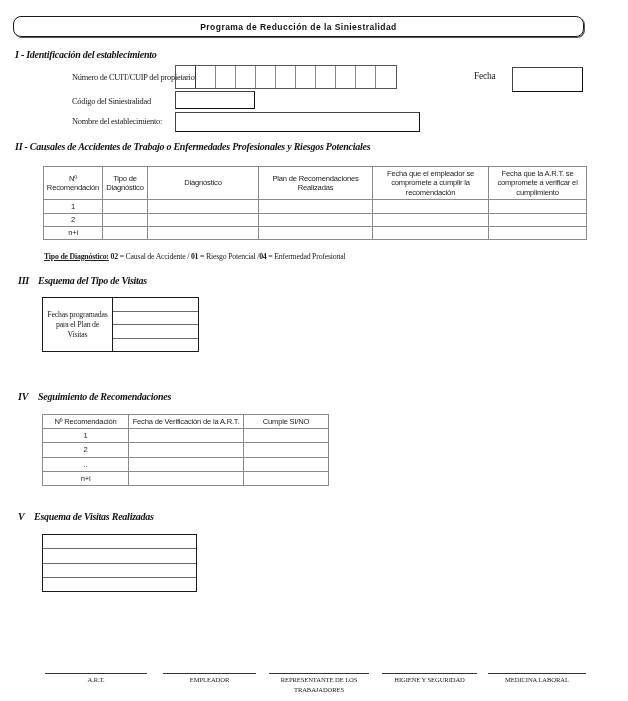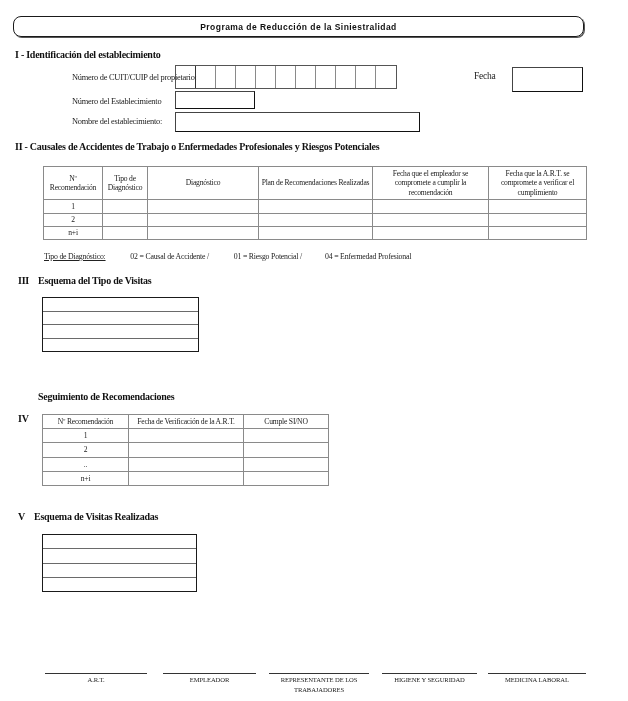--- a/index.html
+++ b/index.html
@@ -13,50 +13,50 @@
       left: 13px; top: 16px; width: 569px; height: 19px;
       border: 1.5px solid #1a1a1a; border-radius: 8px;
       display: flex; align-items: center; justify-content: center;
       box-shadow: 1px 1px 0 #555;
     }
     .title-text {
       font-family: "Liberation Sans", sans-serif; font-weight: bold;
       font-size: 8.5px; letter-spacing: 0.45px; color: #111;
     }
     .section-heading {
-      font-family: "Liberation Serif", serif; font-weight: bold; 
+      font-family: "Liberation Serif", serif; font-weight: bold; font-style: italic;
       font-size: 10px; letter-spacing: -0.25px; white-space: nowrap; color: #111;
     }
     .label {
       font-size: 8.4px; letter-spacing: -0.25px; white-space: nowrap; color: #222; margin-left: 28px;
     }
     .cuit-boxes {
       left: 175px; top: 65px; height: 22px; display: flex;
       border: 1px solid #555;
     }
     .cuit-box { width: 20px; height: 22px; border-right: 1px solid #8a8a8a; box-sizing: border-box; }
     .cuit-box:last-child { border-right: none; }
     .cuit-box:first-child { border-right-color: #333; }
     .field-box { border: 1px solid #444; box-sizing: border-box; background: #fff; }
     .field-box.dark { border-right: 1.5px solid #111; border-bottom: 1.5px solid #111; }
 
     table.grid {
       position: absolute; border-collapse: collapse; table-layout: fixed;
       border: 1.5px solid #1a1a1a;
-      font-family: Liberation Serif, serif; color: #222;
+      font-family: Liberation Sans, sans-serif; color: #222;
     }
     table.grid td, table.grid th {
       border: 1px solid #8a8a8a; padding: 0 2px; text-align: center;
       font-weight: normal; font-size: 7.6px; line-height: 9.5px; overflow: hidden;
       letter-spacing: -0.2px;
     }
     table.grid th { vertical-align: middle; }
     .legend { font-size: 7.8px; letter-spacing: -0.2px; white-space: nowrap; color: #222; }
-    .legend .u { text-decoration: underline; }
-    .legend b { font-weight: normal; margin-left: 23px; }
+    .legend .u { text-decoration: underline; font-weight: bold; }
+    .legend b { font-weight: bold; }
 
     .scheme {
       position: absolute; display: flex; border: 1.5px solid #1a1a1a; box-sizing: border-box;
     }
     .scheme-label {
       width: 70px; border-right: 1.5px solid #1a1a1a; display: flex; align-items: center;
       justify-content: center; text-align: center; font-size: 7.8px; line-height: 10px;
       letter-spacing: -0.2px; color: #222; padding: 0 3px; box-sizing: border-box;
     }
     .scheme-rows { flex: 1; display: flex; flex-direction: column; }
@@ -89,21 +89,21 @@
   <div class="cuit-box"></div>
   <div class="cuit-box"></div>
   <div class="cuit-box"></div>
   <div class="cuit-box"></div>
   <div class="cuit-box"></div>
 </div>
 
 <div class="abs label" style="left:446px; top:71px; font-size:9.5px;">Fecha</div>
 <div class="abs field-box dark" style="left:512px; top:67px; width:71px; height:25px;"></div>
 
-<div class="abs label" style="left:44px; top:97px;">Número del Establecimiento</div>
+<div class="abs label" style="left:44px; top:97px;">Código del Siniestralidad</div>
 <div class="abs field-box dark" style="left:175px; top:91px; width:80px; height:18px;"></div>
 
 <div class="abs label" style="left:44px; top:117px;">Nombre del establecimiento:</div>
 <div class="abs field-box dark" style="left:175px; top:112px; width:245px; height:20px;"></div>
 
 <div class="abs section-heading" style="left:15px; top:141px;">II - Causales de Accidentes de Trabajo o Enfermedades Profesionales y Riesgos Potenciales</div>
 
 <table class="grid" style="left:43px; top:166px; width:543px;">
   <colgroup>
     <col style="width:59px">
@@ -151,29 +151,30 @@
 
 <div class="abs legend" style="left:44px; top:252px;">
   <span class="u">Tipo de Diagnóstico:</span>
   <b>02</b><span> = Causal de Accidente / </span><b>01</b><span> = Riesgo Potencial /</span><b>04</b><span> = Enfermedad Profesional</span>
 </div>
 
 <div class="abs section-heading" style="left:18px; top:275px;">III</div>
 <div class="abs section-heading" style="left:38px; top:275px;">Esquema del Tipo de Visitas</div>
 
 <div class="scheme" style="left:42px; top:297px; width:157px; height:55px;">
+  <div class="scheme-label">Fechas programadas para el Plan de Visitas</div>
   <div class="scheme-rows">
     <div class="scheme-row"></div>
     <div class="scheme-row"></div>
     <div class="scheme-row"></div>
     <div class="scheme-row"></div>
   </div>
 </div>
 
-<div class="abs section-heading" style="left:18px; top:413px;">IV</div>
+<div class="abs section-heading" style="left:18px; top:391px;">IV</div>
 <div class="abs section-heading" style="left:38px; top:391px;">Seguimiento de Recomendaciones</div>
 
 <table class="grid" style="left:42px; top:414px; width:286px;">
   <colgroup>
     <col style="width:86px">
       <col style="width:115px">
       <col style="width:85px">
   </colgroup>
   <tbody>
       <tr style="height:14px;">

